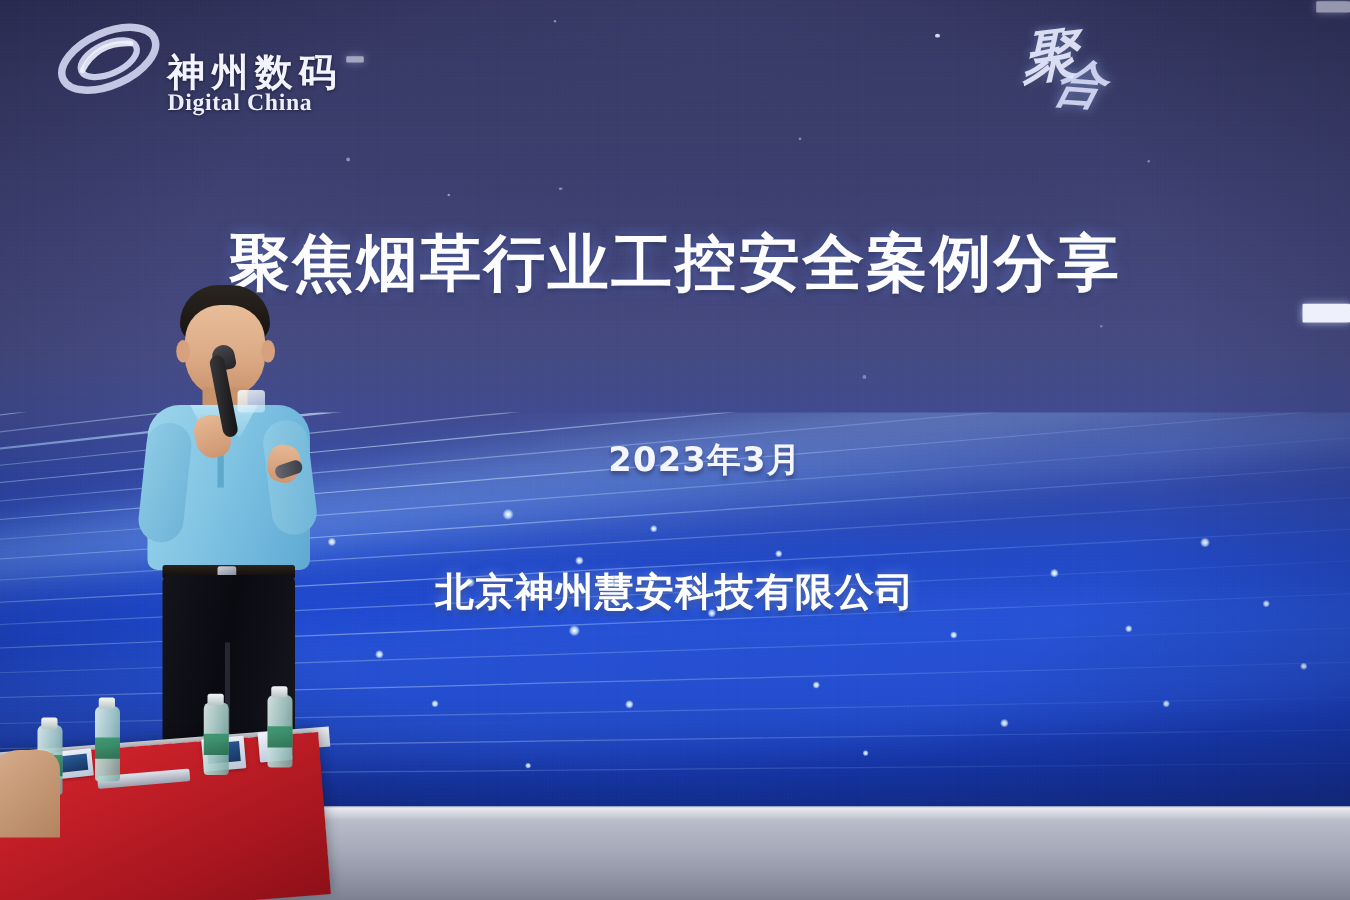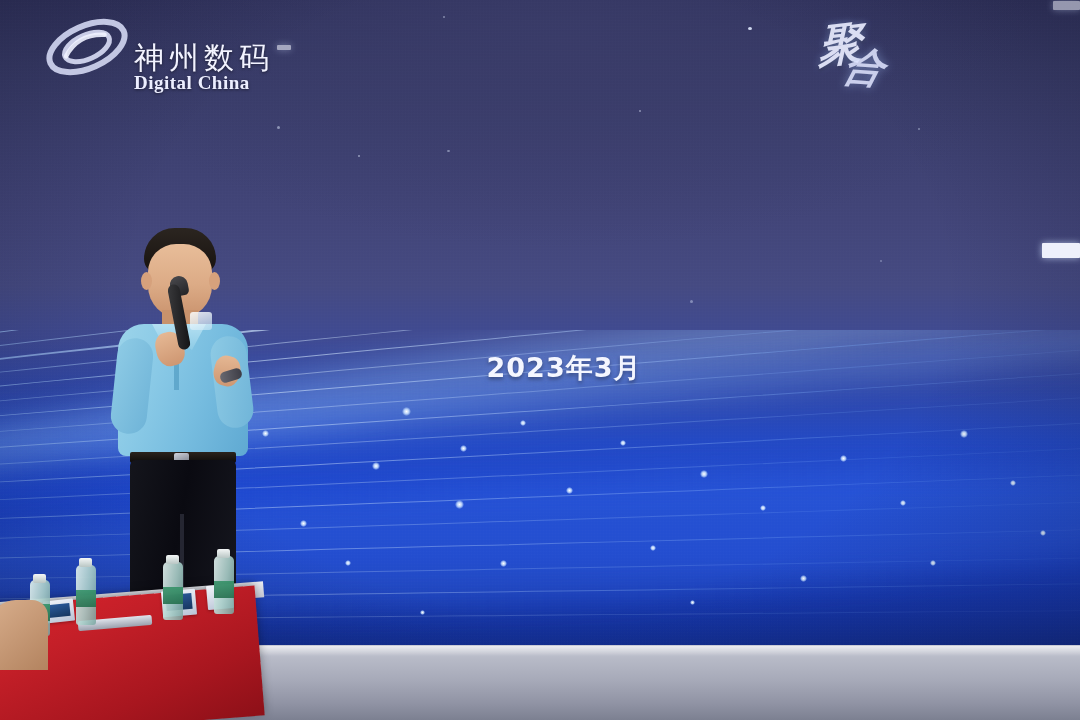--- a/index.html
+++ b/index.html
@@ -44,21 +44,21 @@
      font-size:27px;font-weight:700;color:#f4f6ff;letter-spacing:1px;
      text-shadow:0 0 8px rgba(120,150,255,.45),0 2px 4px rgba(0,0,0,.5);
      font-family:"DejaVu Sans","Liberation Sans",sans-serif;padding-left:24px;}
   .slide-company{position:absolute;left:0;top:453px;width:1080px;text-align:center;
      font-size:31px;font-weight:700;color:#ffffff;letter-spacing:1px;
      text-shadow:0 0 9px rgba(150,185,255,.6),0 2px 5px rgba(0,0,0,.45);
      font-family:"DejaVu Sans","Liberation Sans",sans-serif;}
 
   
   .logo-left{position:absolute;left:44px;top:16px;width:270px;height:78px;}
-  .logo-cn{position:absolute;left:90px;top:22px;font-size:30px;font-weight:400;color:#f2f3ff;
+  .logo-cn{position:absolute;left:90px;top:22px;font-size:30px;font-weight:700;color:#f2f3ff;
      letter-spacing:5px;font-family:"DejaVu Sans","Liberation Sans",sans-serif;
      text-shadow:0 1px 3px rgba(0,0,0,.5);text-align:right;}
   .logo-en{position:absolute;left:90px;top:56px;font-size:19px;font-weight:700;color:#eceeff;
      letter-spacing:.5px;font-family:"Liberation Serif",serif;text-shadow:0 1px 3px rgba(0,0,0,.5);}
 
   
   .logo-right{position:absolute;left:800px;top:14px;width:262px;height:96px;}
   .calli{position:absolute;left:18px;top:2px;font-size:44px;font-weight:700;color:#e9ecff;
      font-family:"DejaVu Serif","Liberation Serif",serif;font-style:italic;letter-spacing:-3px;
      transform:rotate(-7deg) skewX(-6deg);text-shadow:0 0 7px rgba(160,190,255,.5),0 2px 4px rgba(0,0,0,.45);
@@ -226,21 +226,23 @@
 
   <div class="logo-right">
     <div class="calli">聚</div>
     <div class="calli2">合</div>
   </div>
 
   <div class="edge-bar" style="left:1042px;top:243px;width:38px;height:15px;"></div>
   <div class="edge-bar" style="left:1053px;top:1px;width:27px;height:9px;opacity:.55;"></div>
   <div class="edge-bar" style="left:277px;top:45px;width:14px;height:5px;opacity:.6;"></div>
 
+  <div class="slide-title">聚焦烟草行业工控安全案例分享</div>
   <div class="slide-date">2023年3月</div>
+  <div class="slide-company">北京神州慧安科技有限公司</div>
 
   <div class="floor"></div>
   <div class="floor-shine"></div>
 
   <div class="speaker">
     <div class="sp-hair"></div>
     <div class="sp-face"></div>
     <div class="sp-ear" style="left:45px;"></div>
     <div class="sp-ear" style="left:113px;"></div>
     <div class="sp-neck"></div>

